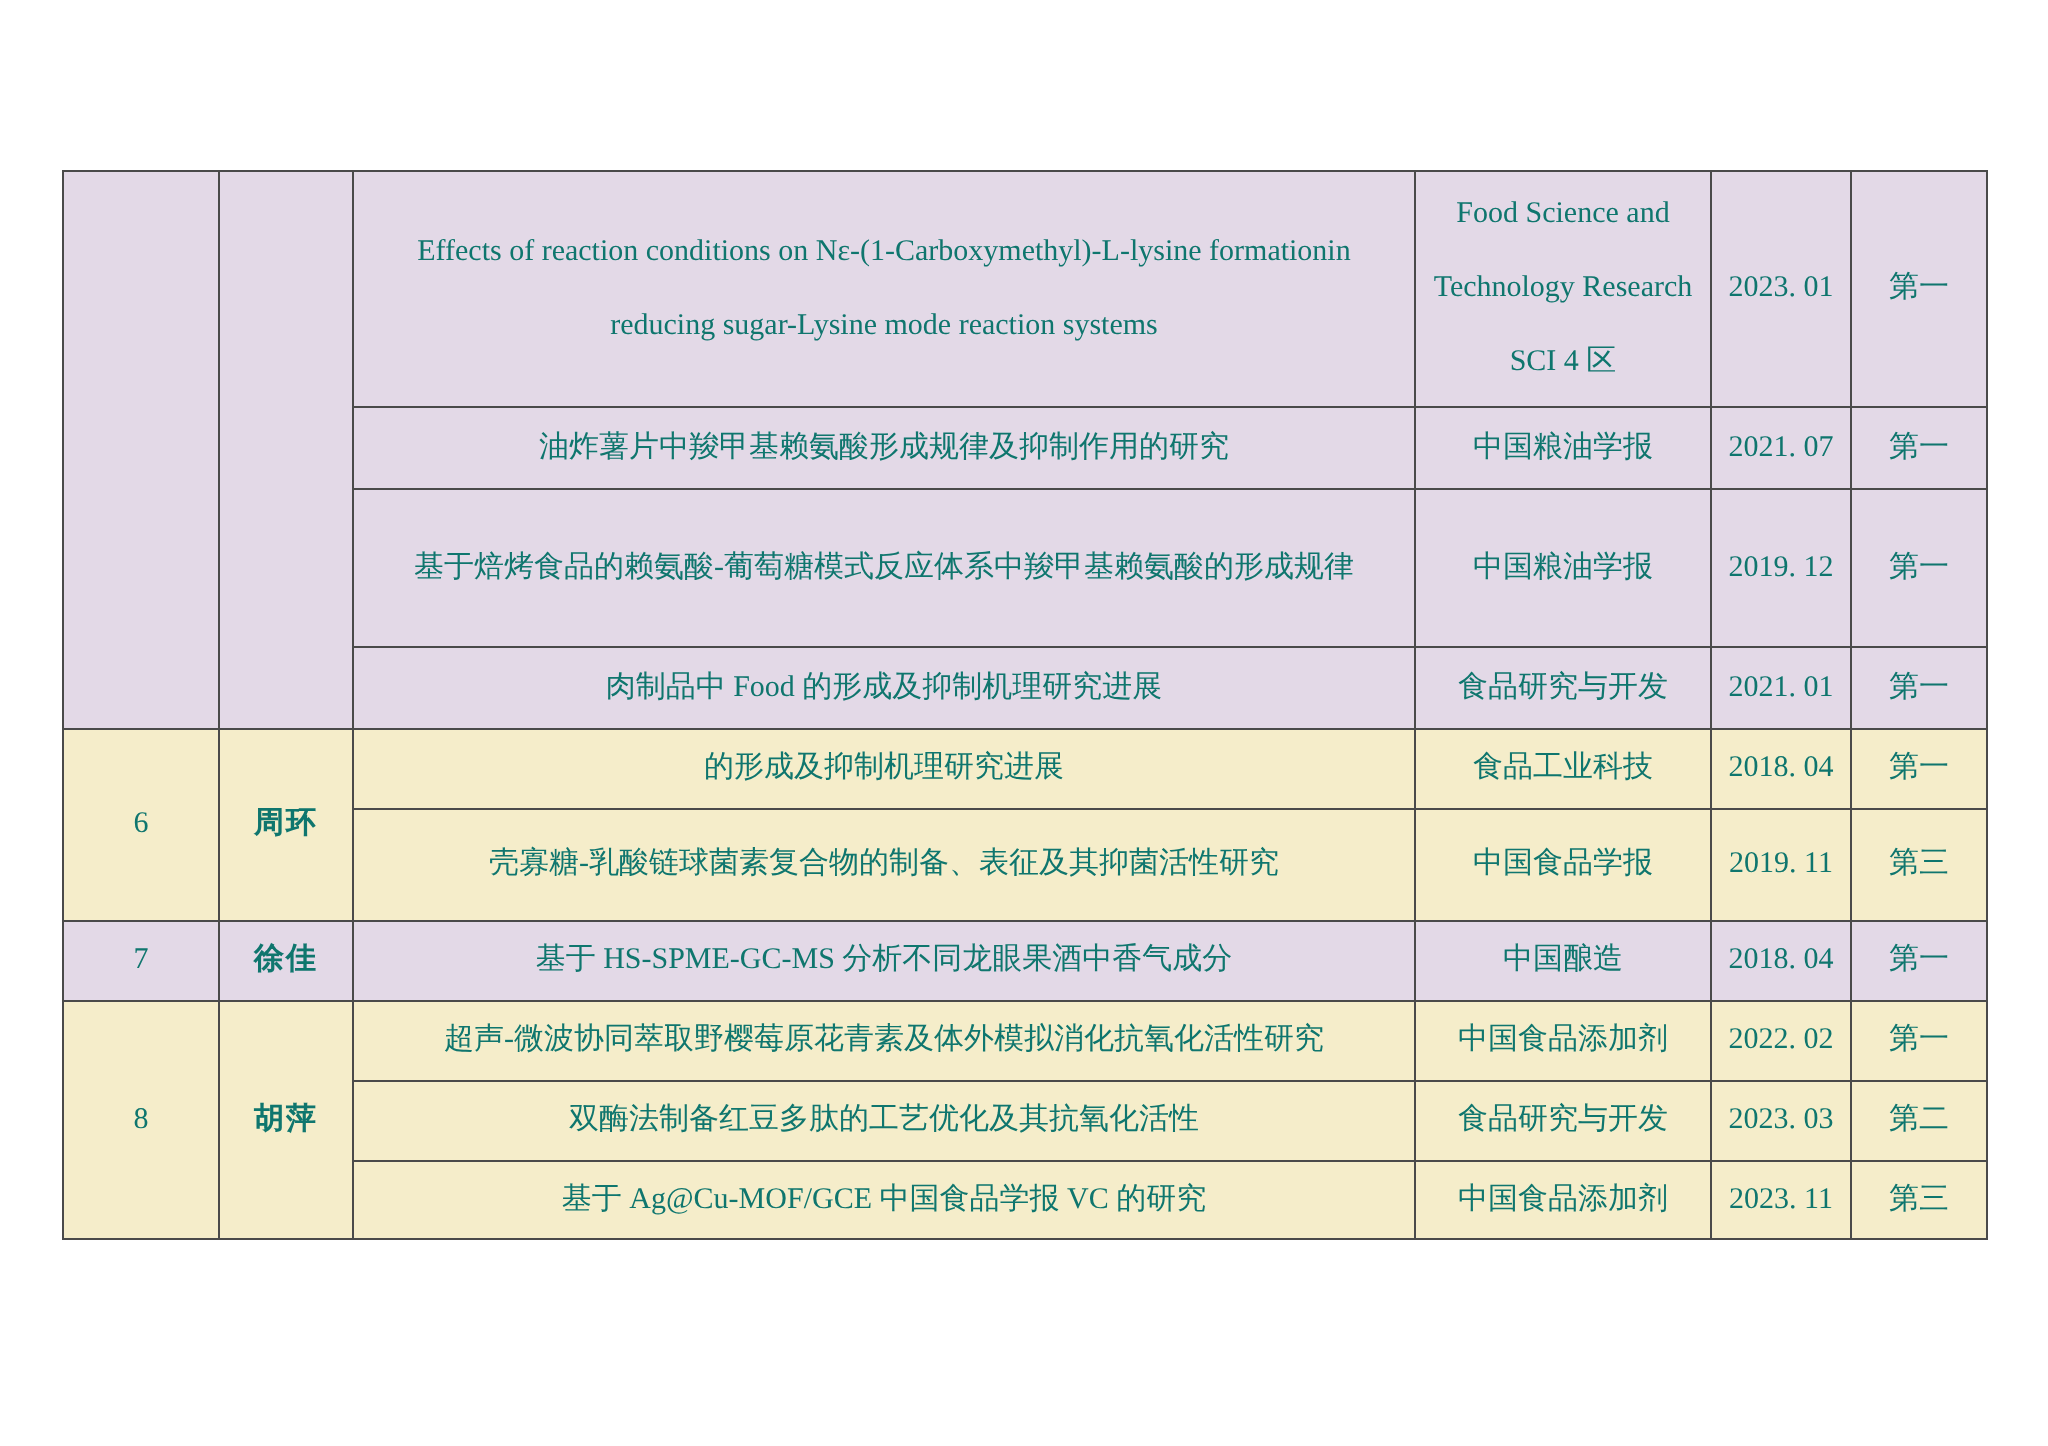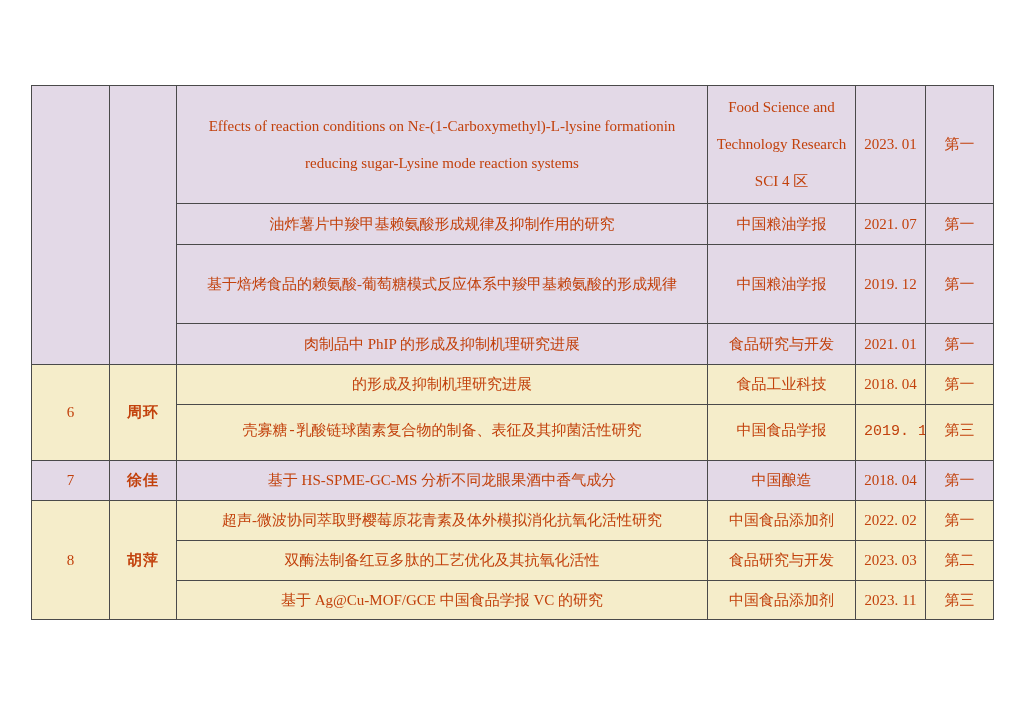--- a/index.html
+++ b/index.html
@@ -23,41 +23,41 @@
     top: 85px;
     width: 962px;
     border-collapse: collapse;
     table-layout: fixed;
   }
   table.pubs td {
     border: 1px solid var(--border-color, #4a4a4a);
     text-align: center;
     vertical-align: middle;
     font-size: 15px;
-    color: #c2410c;
+    color: #0f766e;
     padding: 0 8px;
     line-height: 2.45;
     overflow: hidden;
   }
   .bg-purple { background: var(--purple, #e3d9e7); }
   .bg-yellow { background: var(--yellow, #f5edca); }
   td.name-cell { font-weight: bold; letter-spacing: 1px; }
   td.num-cell  { font-size: 16px; }
   td.title-cell { }
   td.title-en { font-size: 15.5px; margin-top: 40px; }
   td.journal-cell { line-height: 2.45; }
   td.date-cell { font-size: 15px; white-space: nowrap; }
   td.rank-cell { font-size: 15px; }
   
   tr.rh-a { height: 118px; }
   tr.rh-b { height: 41px; padding-left: 48px; }
   tr.rh-c { height: 79px; margin-top: 12px; }
   tr.rh-d { height: 41px; }
   tr.rh-e { height: 40px; }
-  tr.rh-f { height: 56px; font-family: Liberation Mono, monospace; }
+  tr.rh-f { height: 56px; }
   tr.rh-g { height: 40px; }
   tr.rh-h { height: 40px; }
   tr.rh-i { height: 40px; }
   tr.rh-j { height: 39px; }
 </style>
 </head>
 <body>
 
 <div class="page">
   <table class="pubs">
@@ -85,21 +85,21 @@
         <td class="bg-purple date-cell">2021. 07</td>
         <td class="bg-purple rank-cell">第一</td>
       </tr>
       <tr class="rh-c">
         <td class="bg-purple title-cell">基于焙烤食品的赖氨酸-葡萄糖模式反应体系中羧甲基赖氨酸的形成规律</td>
         <td class="bg-purple journal-cell">中国粮油学报</td>
         <td class="bg-purple date-cell">2019. 12</td>
         <td class="bg-purple rank-cell">第一</td>
       </tr>
       <tr class="rh-d">
-        <td class="bg-purple title-cell">肉制品中 PhIP 的形成及抑制机理研究进展</td>
+        <td class="bg-purple title-cell">肉制品中 Food 的形成及抑制机理研究进展</td>
         <td class="bg-purple journal-cell">食品研究与开发</td>
         <td class="bg-purple date-cell">2021. 01</td>
         <td class="bg-purple rank-cell">第一</td>
       </tr>
 
       <tr class="rh-e">
         <td class="bg-yellow num-cell" rowspan="2">6</td>
         <td class="bg-yellow name-cell" rowspan="2">周环</td>
         <td class="bg-yellow title-cell">的形成及抑制机理研究进展</td>
         <td class="bg-yellow journal-cell">食品工业科技</td>

